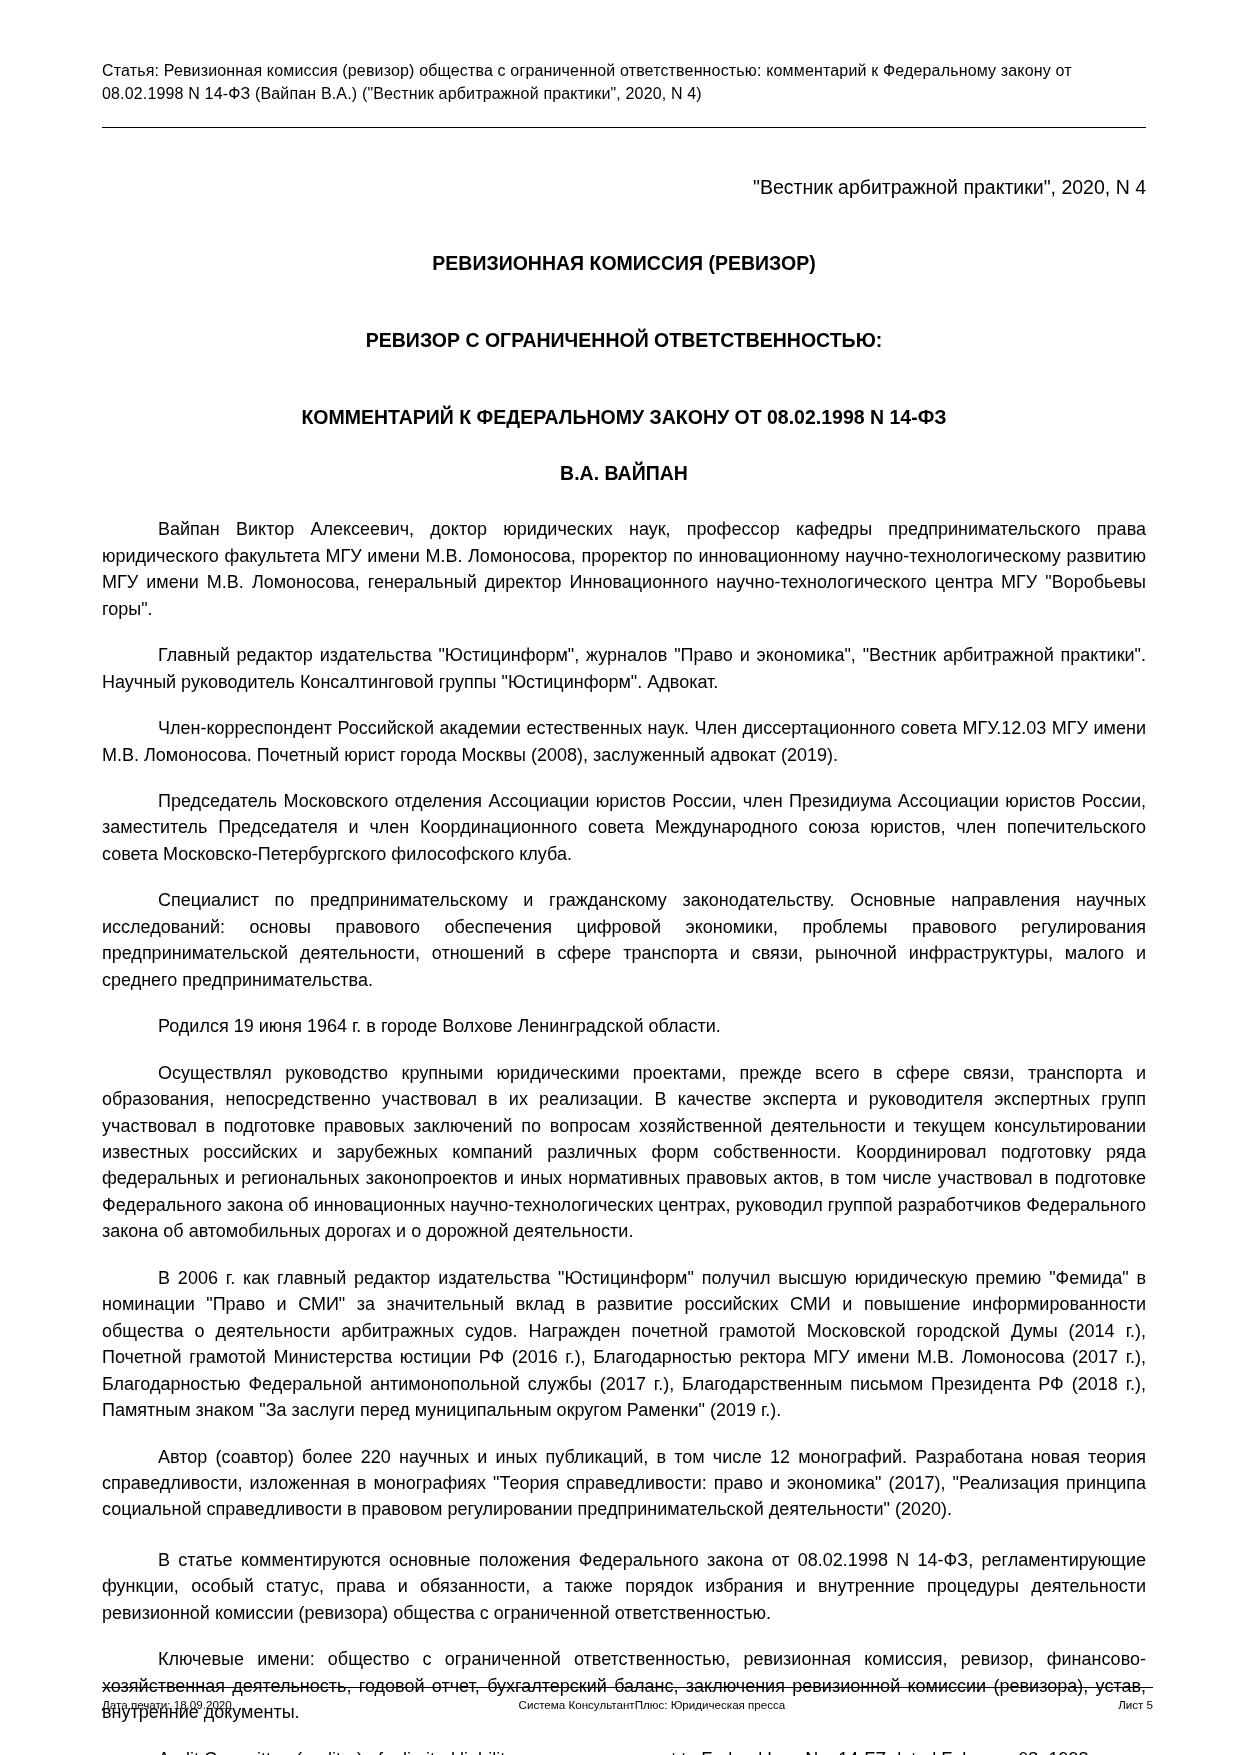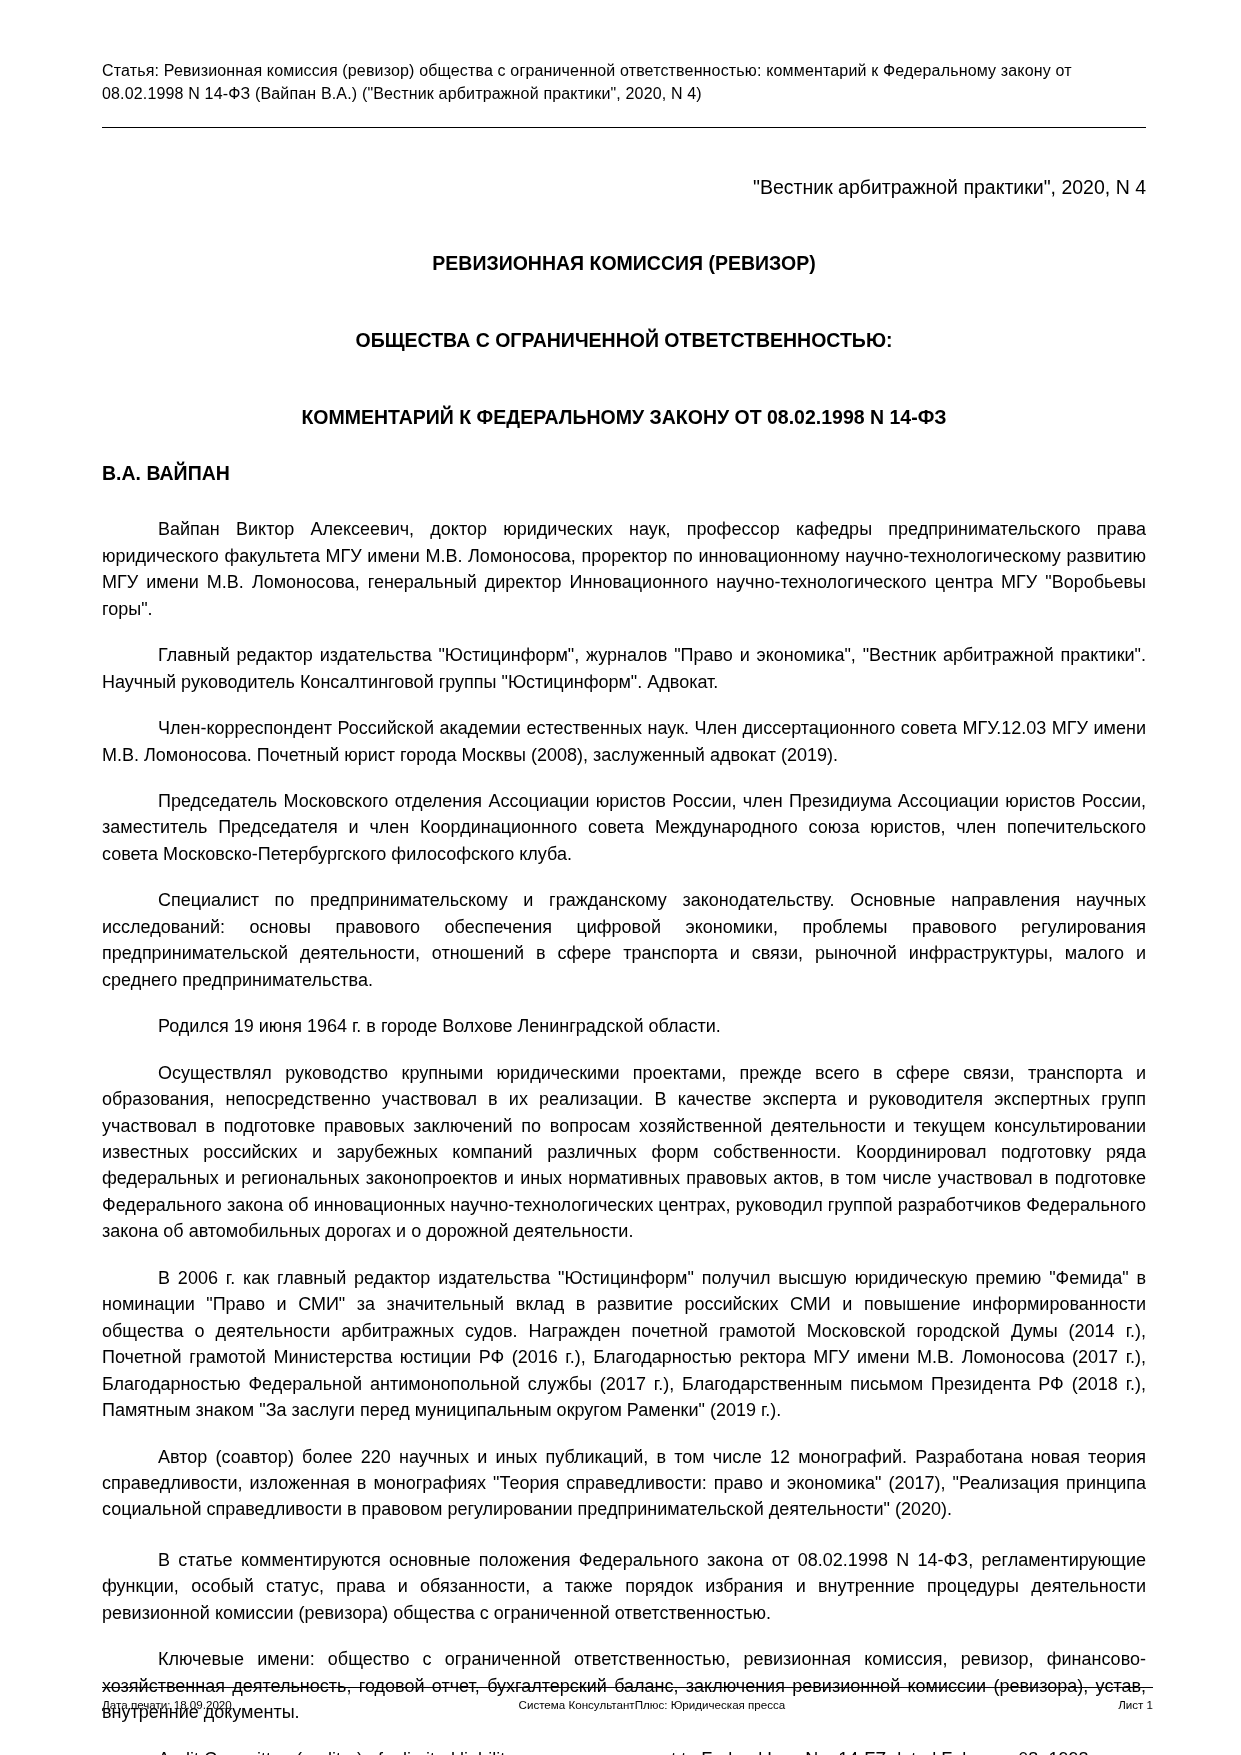--- a/index.html
+++ b/index.html
@@ -53,20 +53,21 @@
     text-align: center;
     font-weight: bold;
     font-size: 19.5px;
     line-height: 1.48;
     width: 1044px;
   }
   .doc-title .tline { display: block; margin-top: 48px; }
 
   .author-name {
     margin-top: 31px;
+    text-align: center;
     font-weight: bold;
     font-size: 19.5px;
     width: 1044px;
   }
 
   
   .body-block {
     margin-top: 31px;
     width: 1044px;
   }
@@ -109,21 +110,21 @@
 
 <div class="page">
 
   <div class="doc-header">Статья: Ревизионная комиссия (ревизор) общества с ограниченной ответственностью: комментарий к Федеральному закону от 08.02.1998 N 14-ФЗ (Вайпан В.А.) ("Вестник арбитражной практики", 2020, N 4)</div>
   <hr class="header-rule">
 
   <div class="journal-line">"Вестник арбитражной практики", 2020, N 4</div>
 
   <div class="doc-title">
     <span class="tline">РЕВИЗИОННАЯ КОМИССИЯ (РЕВИЗОР)</span>
-    <span class="tline">ОБЩЕСТВА С ОГРАНИЧЕННОЙ ОТВЕТСТВЕННОСТЬЮ:</span>
+    <span class="tline">РЕВИЗОР С ОГРАНИЧЕННОЙ ОТВЕТСТВЕННОСТЬЮ:</span>
     <span class="tline">КОММЕНТАРИЙ К ФЕДЕРАЛЬНОМУ ЗАКОНУ ОТ 08.02.1998 N 14-ФЗ</span>
   </div>
 
   <div class="author-name">В.А. ВАЙПАН</div>
 
   <div class="body-block">
     <p class="para">Вайпан Виктор Алексеевич, доктор юридических наук, профессор кафедры предпринимательского права юридического факультета МГУ имени М.В. Ломоносова, проректор по инновационному научно-технологическому развитию МГУ имени М.В. Ломоносова, генеральный директор Инновационного научно-технологического центра МГУ "Воробьевы горы".</p>
     <p class="para">Главный редактор издательства "Юстицинформ", журналов "Право и экономика", "Вестник арбитражной практики". Научный руководитель Консалтинговой группы "Юстицинформ". Адвокат.</p>
     <p class="para">Член-корреспондент Российской академии естественных наук. Член диссертационного совета МГУ.12.03 МГУ имени М.В. Ломоносова. Почетный юрист города Москвы (2008), заслуженный адвокат (2019).</p>
     <p class="para">Председатель Московского отделения Ассоциации юристов России, член Президиума Ассоциации юристов России, заместитель Председателя и член Координационного совета Международного союза юристов, член попечительского совета Московско-Петербургского философского клуба.</p>
@@ -135,17 +136,17 @@
     <p class="para gap-before">В статье комментируются основные положения Федерального закона от 08.02.1998 N 14-ФЗ, регламентирующие функции, особый статус, права и обязанности, а также порядок избрания и внутренние процедуры деятельности ревизионной комиссии (ревизора) общества с ограниченной ответственностью.</p>
     <p class="para">Ключевые имени: общество с ограниченной ответственностью, ревизионная комиссия, ревизор, финансово-хозяйственная деятельность, годовой отчет, бухгалтерский баланс, заключения ревизионной комиссии (ревизора), устав, внутренние документы.</p>
     <p class="para">Audit Committee (auditor) of a limited liability company: comment to Federal Law No. 14-FZ dated February 08, 1998</p>
   </div>
 
   <div class="footer-wrap">
     <hr class="footer-rule">
     <div class="footer-row">
       <span class="footer-left">Дата печати: 18.09.2020</span>
       <span class="footer-center">Система КонсультантПлюс: Юридическая пресса</span>
-      <span class="footer-right">Лист 1</span>
+      <span class="footer-right">Лист 5</span>
     </div>
   </div>
 
 </div>
 
 </body></html>

